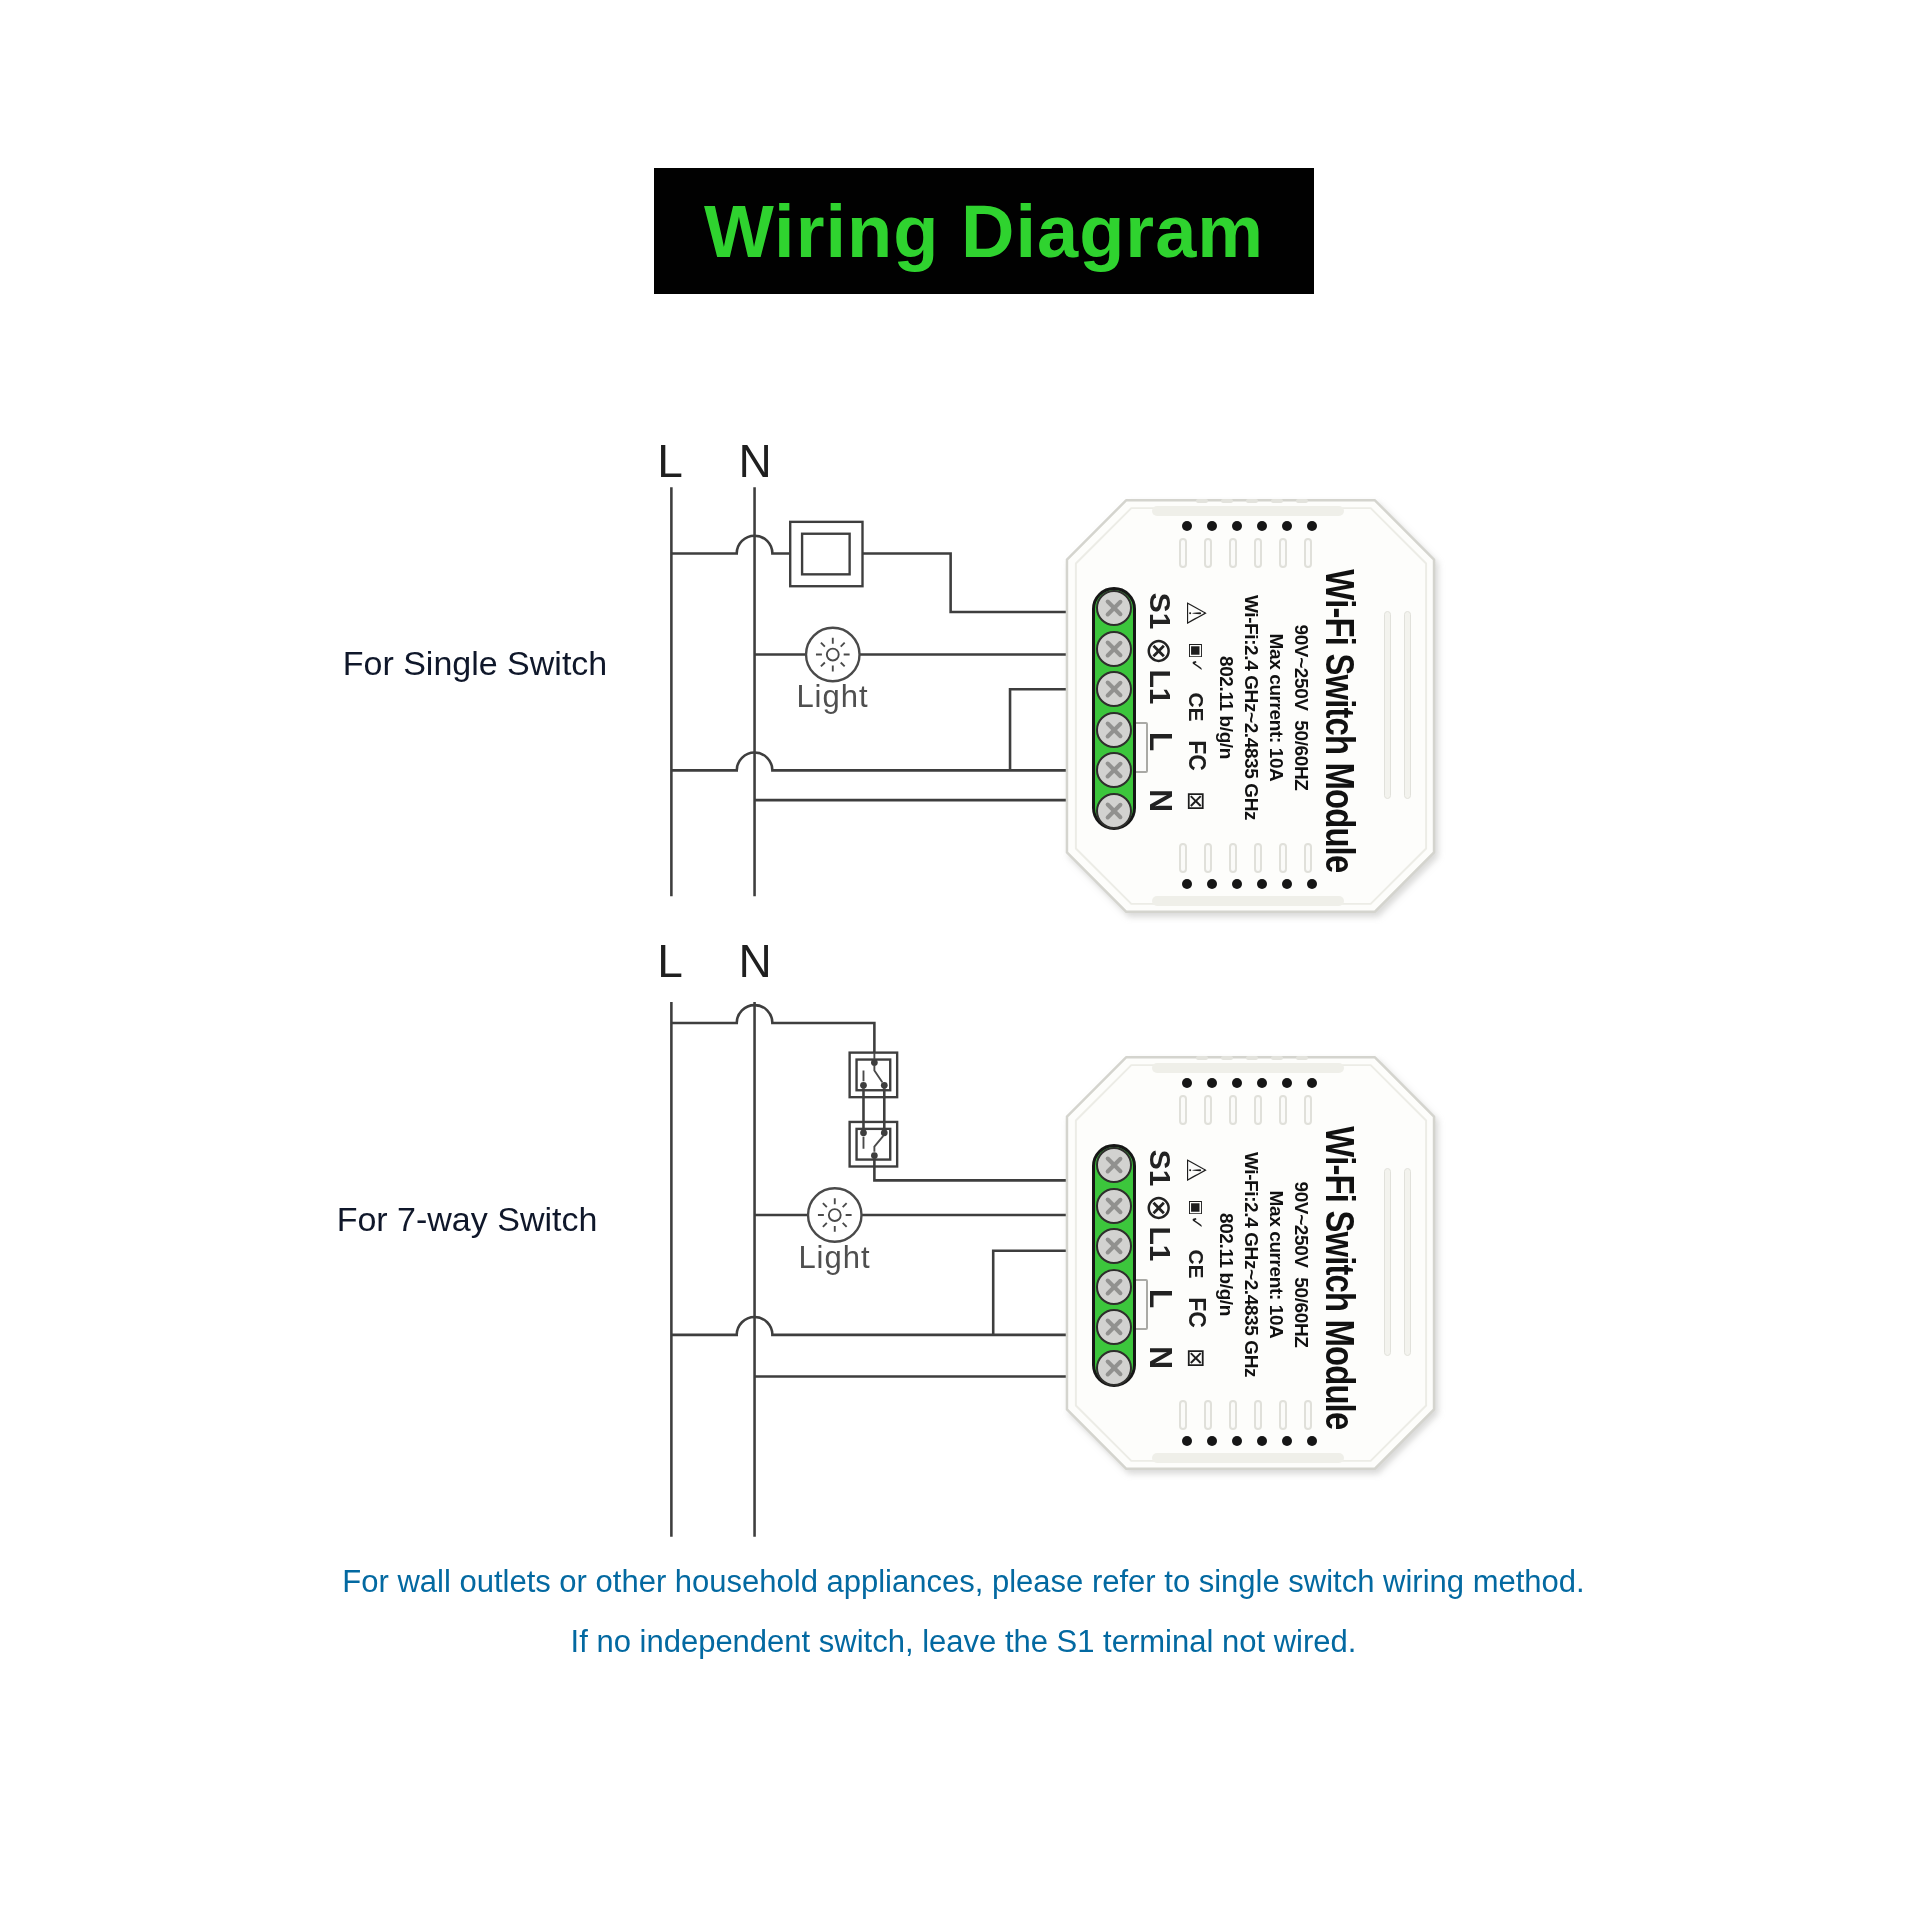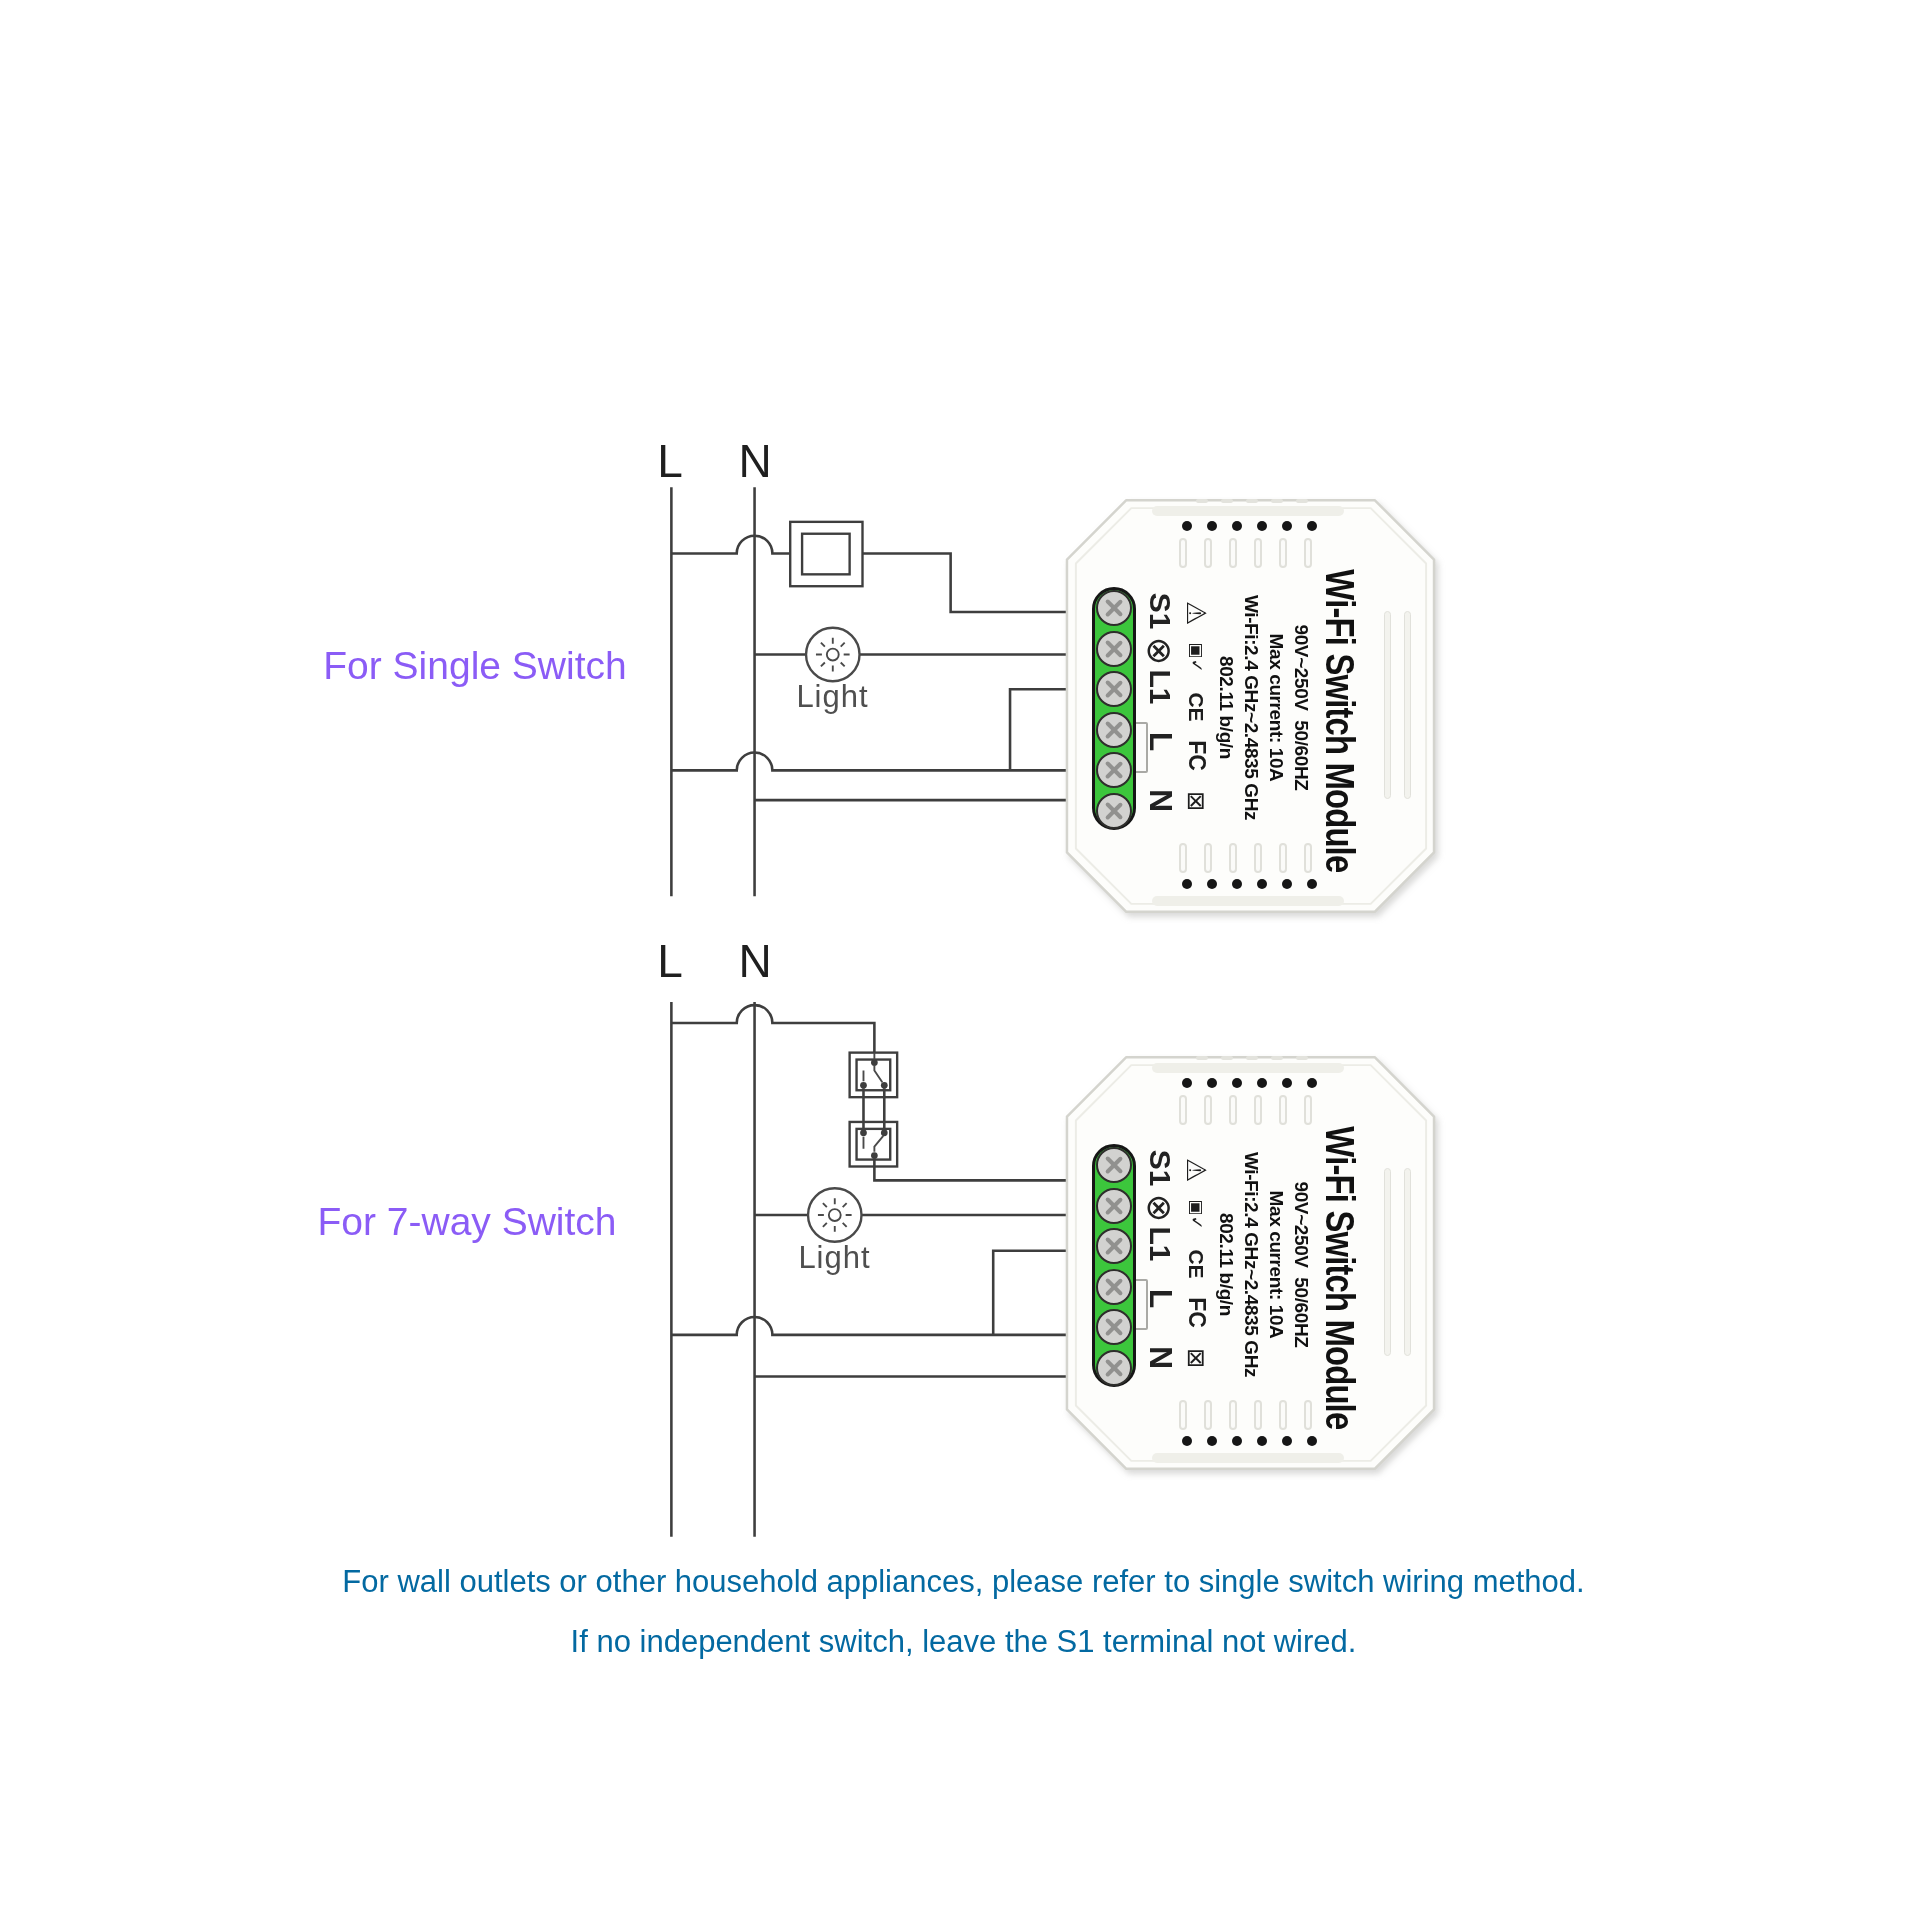--- a/index.html
+++ b/index.html
@@ -15,21 +15,21 @@
   
   svg.wires{position:absolute;left:0;top:0;z-index:1;}
   .wires path,.wires rect,.wires circle{stroke:#3e3e3e;stroke-width:2.6;fill:none;}
   .wires rect.box{fill:#ffffff;stroke-width:2.4;}
   .wires .thin{stroke-width:1.9;stroke:#4a4a4a;}
   .wires circle.dot{fill:#3e3e3e;stroke:none;}
   .wires circle.lampc{fill:#ffffff;stroke:#4a4a4a;stroke-width:2.4;}
 
   
   .ln-label{position:absolute;width:50px;text-align:center;font-size:46px;color:#1f1f1f;z-index:2;}
-  .caption{position:absolute;width:356px;text-align:center;font-size:39px;color:#8b5cf6;z-index:2;white-space:nowrap;}
+  .caption{position:absolute;width:356px;text-align:center;font-size:34px;color:#0f172a;z-index:2;white-space:nowrap;}
   .light-label{position:absolute;width:149px;text-align:center;font-size:31px;color:#4f4f4f;z-index:2;letter-spacing:1px;}
 
   
   .footer-line{position:absolute;left:0;width:1927px;text-align:center;font-size:31px;color:#0369a1;z-index:2;}
 
   
   .module{position:absolute;width:371px;height:416px;z-index:3;}
   .module > svg{position:absolute;left:0;top:0;filter:drop-shadow(3px 4px 3px rgba(120,120,115,0.28));}
   .groove{position:absolute;left:87px;width:192px;height:10px;background:#efefe9;border-radius:5px;}
   .groove.gtop{top:8px;} .groove.gbot{top:398px;}
@@ -73,20 +73,23 @@
           color:#111;white-space:nowrap;transform:scaleX(0.82);}
   .mspec{font-size:19px;font-weight:700;letter-spacing:-0.4px;line-height:25px;text-align:center;
          color:#111;white-space:nowrap;}
   .mspec.first{margin-top:3px;}
 </style>
 </head>
 <body>
 
 <div class="canvas">
 
+  <div class="banner">
+    <span class="banner-title">Wiring Diagram</span>
+  </div>
 
   <svg class="wires" width="1927" height="1927" viewBox="0 0 1946 1946">
 
     <g>
       <path d="M678 492V905"></path>
       <path d="M762 492V905"></path>
       <path d="M678 559H744A18 18 0 0 1 780 559H798"></path>
       <rect class="box" x="798" y="527" width="73" height="65"></rect>
       <rect class="box" x="810" y="539" width="48" height="41"></rect>
       <path d="M871 559H960V618H1085"></path>

